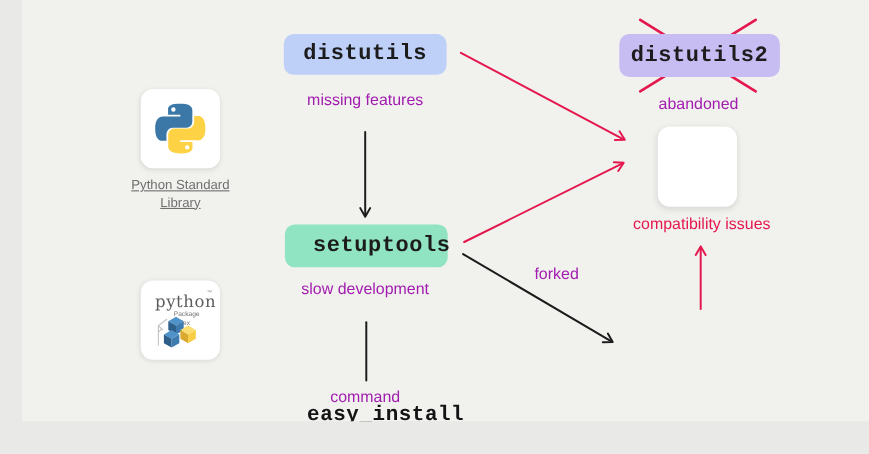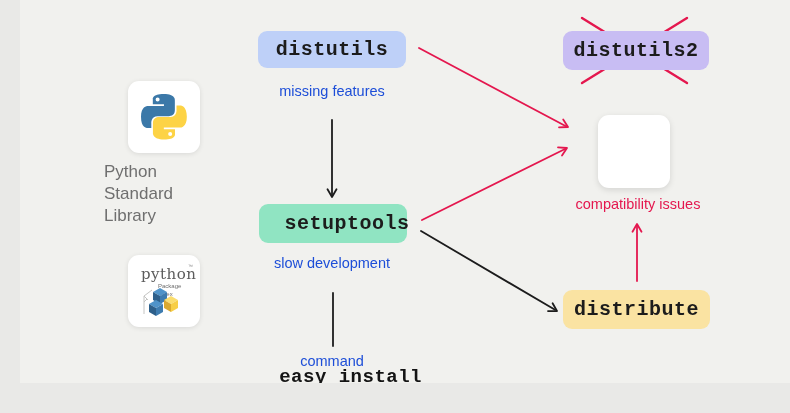--- a/index.html
+++ b/index.html
@@ -27,43 +27,43 @@
 
   
   .card{
     position:absolute; width:72px; height:72px; background:#ffffff;
     border-radius:11px; box-shadow:0 1px 5px rgba(0,0,0,0.10);
     display:flex; align-items:center; justify-content:center;
   }
   #python-card{ left:108px; top:81px; }
   #pypi-card  { left:108px; top:255px; }
   .card-label{
-    position:absolute; text-align:left; color:#6f6f6f;
-    font-size:17px; line-height:1.3; font-weight:400;
+    position:absolute; text-align:center; color:#6f6f6f;
+    font-size:12px; line-height:1.3; font-weight:400;text-decoration:underline;
   }
   #python-card-label{ left:84px;  top:161px; width:120px; }
   #pypi-card-label  { left:94px;  top:335px; width:100px; }
 
   
   #pypi-logo{ position:relative; width:60px; height:60px; }
   .pypi-word{
     position:absolute; left:7px; top:4px; width:46px; text-align:center;
     font-family:"DejaVu Serif","Liberation Serif",serif;
     font-size:15px; color:#5c5c5c; letter-spacing:0.5px;
   }
   .pypi-tm{ position:absolute; right:1px; top:2px; font-size:5px; color:#8a8a8a; }
   .pypi-sub{
     position:absolute; right:6px; top:22px; width:30px; text-align:left;
     font-size:6px; line-height:1.25; color:#6f6f6f;
   }
   .pypi-cubes{ position:absolute; left:7px; top:23px; }
 
   
   .note{
-    position:absolute; text-align:center; color:#1d4ed8;
+    position:absolute; text-align:center; color:#a21caf;
     font-size:14.5px; line-height:1.28; font-weight:500;
   }
   #missing-features { left:252px; top:82px;  width:120px; }
   #abandoned        { left:555px; top:86px;  width:120px; }
   #slow-development { left:247px; top:254px; width:130px; }
   #forked           { left:446px; top:241px; width:80px;  }
   #command-label    { left:252px; top:352px; width:120px; }
   #easy-install{
     position:absolute; left:222px; top:366px; width:180px; text-align:right;
     font-family:"Liberation Mono","DejaVu Sans Mono",monospace;
@@ -129,21 +129,20 @@
       <path class="stroke-x" d="M667,18 L562,83" style="stroke: rgb(228, 23, 78);"></path>
     </g>
   </svg>
 
   <div class="node" id="node-distutils" style="background: rgb(190, 208, 248);">distutils</div>
 
   <div class="node" id="node-distutils2" style="background: rgb(200, 189, 243);">distutils2</div>
 
   <div class="node" id="node-setuptools" style="background: rgb(144, 228, 194); padding-left: 28px;">setuptools</div>
 
-  <div class="node" id="node-distribute" style="background: rgb(250, 227, 162);">distribute</div>
 
   <div class="card" id="python-card">
     <svg width="46" height="46" viewBox="0 0 111 111">
       <path fill="#3b78a8" d="M54.9 0C26.8 0 28.5 12.2 28.5 12.2l0 12.7h26.9v3.8H17.9S0 26.6 0 54.9c0 28.3 15.6 27.3 15.6 27.3h9.3V69.1s-0.5-15.6 15.3-15.6h26.7s14.8 0.2 14.8-14.3V15.1S84.1 0 54.9 0z M40.1 8.5a4.8 4.8 0 1 1 0 9.7 4.8 4.8 0 0 1 0-9.7z"></path>
       <path fill="#fdd345" d="M55.6 109.8c28.2 0 26.4-12.2 26.4-12.2l0-12.7H55.1v-3.8h37.6s17.9 2 17.9-26.3c0-28.3-15.6-27.3-15.6-27.3h-9.3v12.1s0.5 15.6-15.3 15.6H43.6s-14.8-0.2-14.8 14.3v24.1S26.5 109.8 55.6 109.8z M70.4 101.3a4.8 4.8 0 1 1 0-9.7 4.8 4.8 0 0 1 0 9.7z"></path>
     </svg>
   </div>
   <div class="card-label" id="python-card-label">Python Standard Library</div>
 
   <div class="card" id="pypi-card">
@@ -175,18 +174,20 @@
           <polygon points="0,4 7,8 7,16 0,12" fill="#2d5f8a"></polygon>
           <polygon points="14,4 7,8 7,16 14,12" fill="#3e7cb0"></polygon>
         </g>
       </svg>
     </div>
   </div>
 
   <div id="compat-box"></div>
 
   <div class="note" id="missing-features">missing features</div>
+  <div class="note" id="abandoned">abandoned</div>
   <div class="note" id="slow-development">slow development</div>
+  <div class="note" id="forked">forked</div>
   <div class="note" id="command-label">command</div>
   <div id="easy-install">easy_install</div>
   <div id="compatibility-issues" style="color: rgb(228, 23, 78);">compatibility issues</div>
 
 </div>
 
 </body></html>

